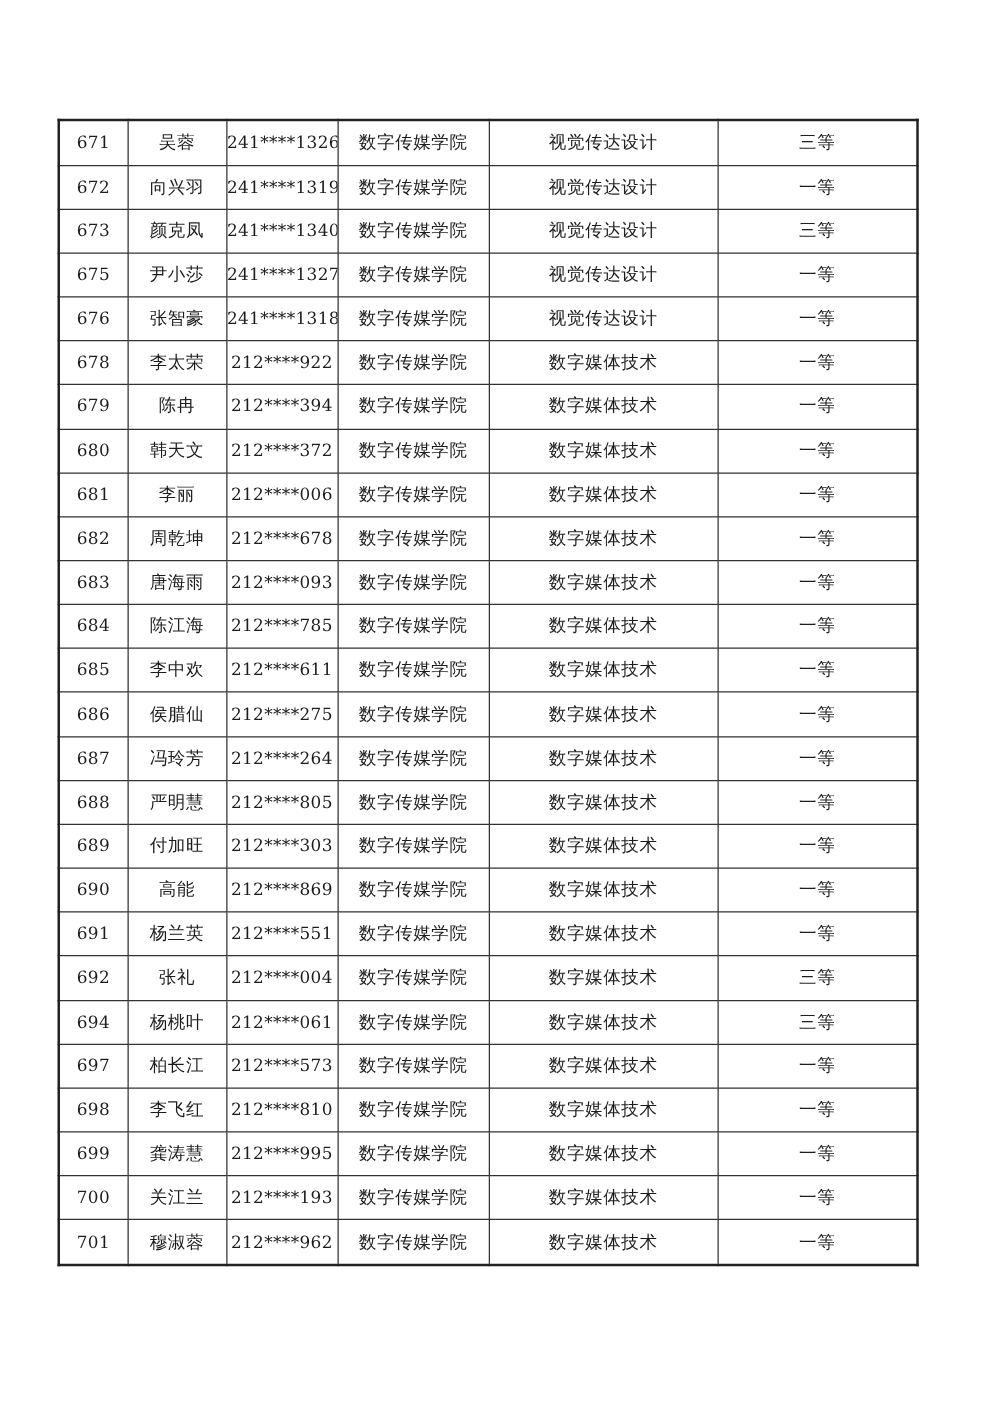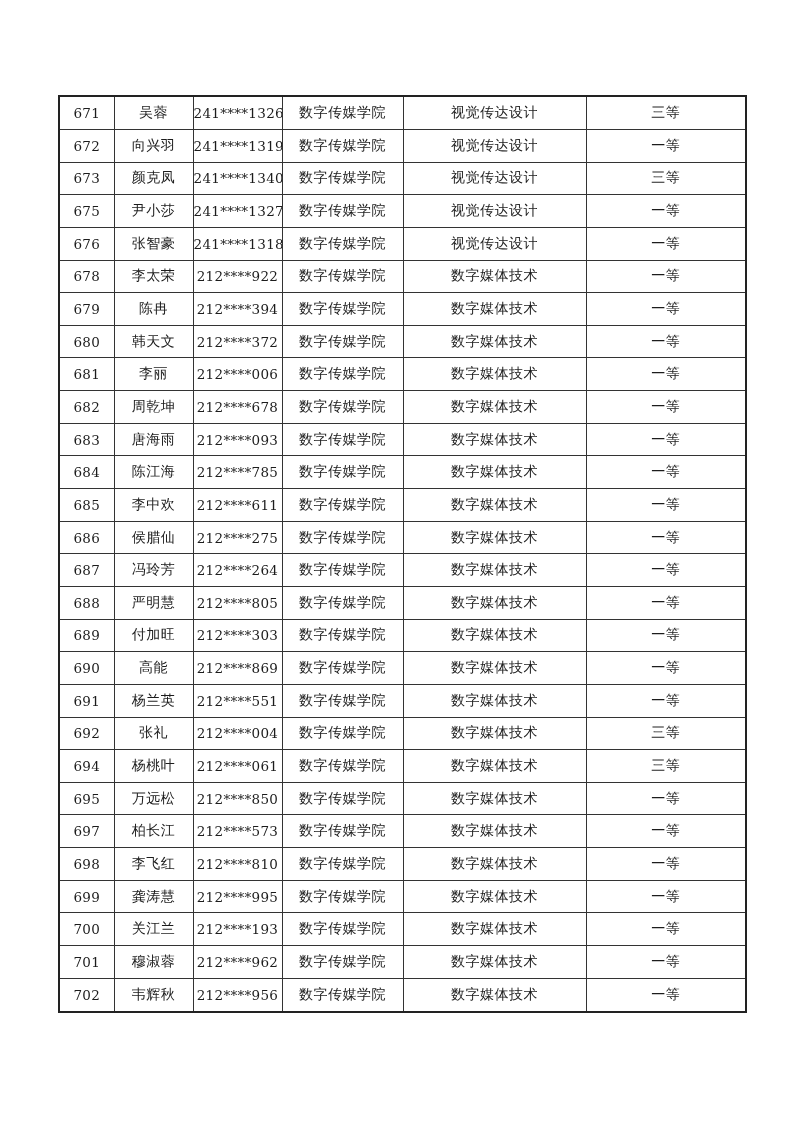--- a/index.html
+++ b/index.html
@@ -11,21 +11,20 @@
     width: 793px;
     height: 1122px;
     position: relative;
     font-family: "DejaVu Serif", "Liberation Serif", serif;
     overflow: hidden;
   }
   .page {
     position: absolute;
     inset: 0;
     background: #ffffff;
-    margin-left: 12px;
   }
   table.award-table {
     position: absolute;
     left: 46px;
     top: 95px;
     width: 687px;
     height: 918px;
     border-collapse: collapse;
     table-layout: fixed;
     border: 2px solid #222222;
@@ -228,28 +227,20 @@
         </tr>
         <tr>
           <td class="c-index">694</td>
           <td class="c-name">杨桃叶</td>
           <td class="c-id">212****061</td>
           <td class="c-college">数字传媒学院</td>
           <td class="c-major">数字媒体技术</td>
           <td class="c-grade">三等</td>
         </tr>
         <tr>
-          <td class="c-index">695</td>
-          <td class="c-name">万远松</td>
-          <td class="c-id">212****850</td>
-          <td class="c-college">数字传媒学院</td>
-          <td class="c-major">数字媒体技术</td>
-          <td class="c-grade">一等</td>
-        </tr>
-        <tr>
           <td class="c-index">697</td>
           <td class="c-name">柏长江</td>
           <td class="c-id">212****573</td>
           <td class="c-college">数字传媒学院</td>
           <td class="c-major">数字媒体技术</td>
           <td class="c-grade">一等</td>
         </tr>
         <tr>
           <td class="c-index">698</td>
           <td class="c-name">李飞红</td>
@@ -271,27 +262,19 @@
           <td class="c-name">关江兰</td>
           <td class="c-id">212****193</td>
           <td class="c-college">数字传媒学院</td>
           <td class="c-major">数字媒体技术</td>
           <td class="c-grade">一等</td>
         </tr>
         <tr>
           <td class="c-index">701</td>
           <td class="c-name">穆淑蓉</td>
           <td class="c-id">212****962</td>
-          <td class="c-college">数字传媒学院</td>
-          <td class="c-major">数字媒体技术</td>
-          <td class="c-grade">一等</td>
-        </tr>
-        <tr>
-          <td class="c-index">702</td>
-          <td class="c-name">韦辉秋</td>
-          <td class="c-id">212****956</td>
           <td class="c-college">数字传媒学院</td>
           <td class="c-major">数字媒体技术</td>
           <td class="c-grade">一等</td>
         </tr>
       </tbody>
   </table>
 </div>
 
 </body></html>

